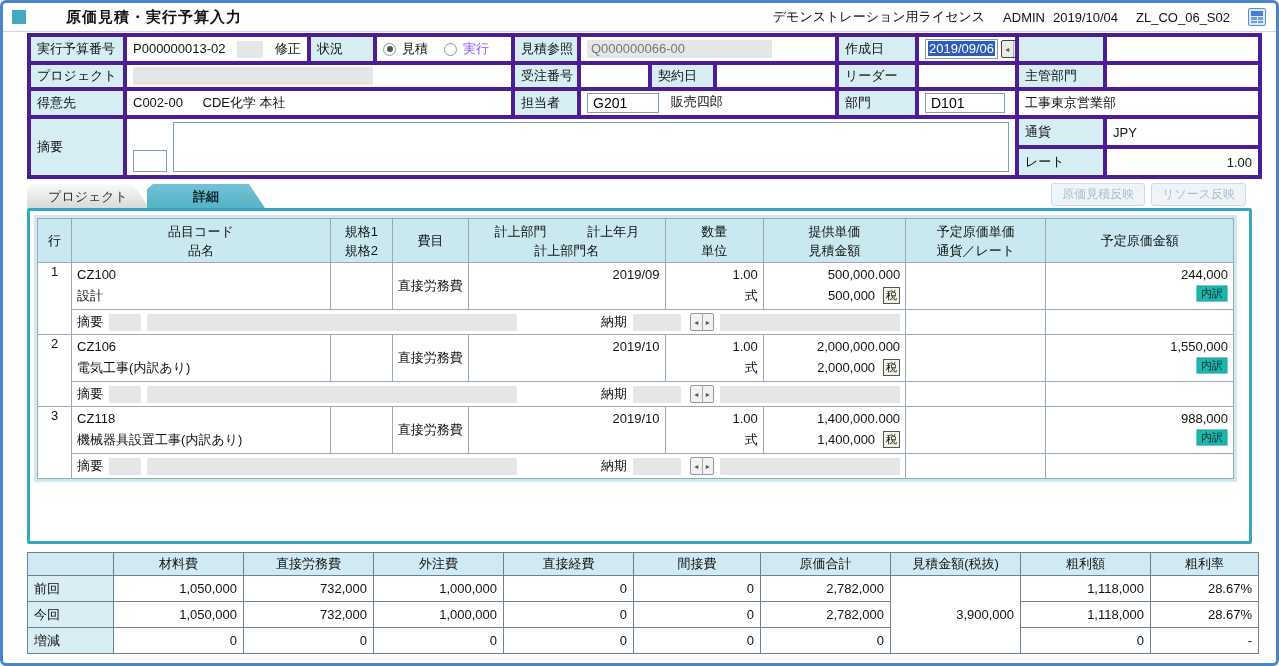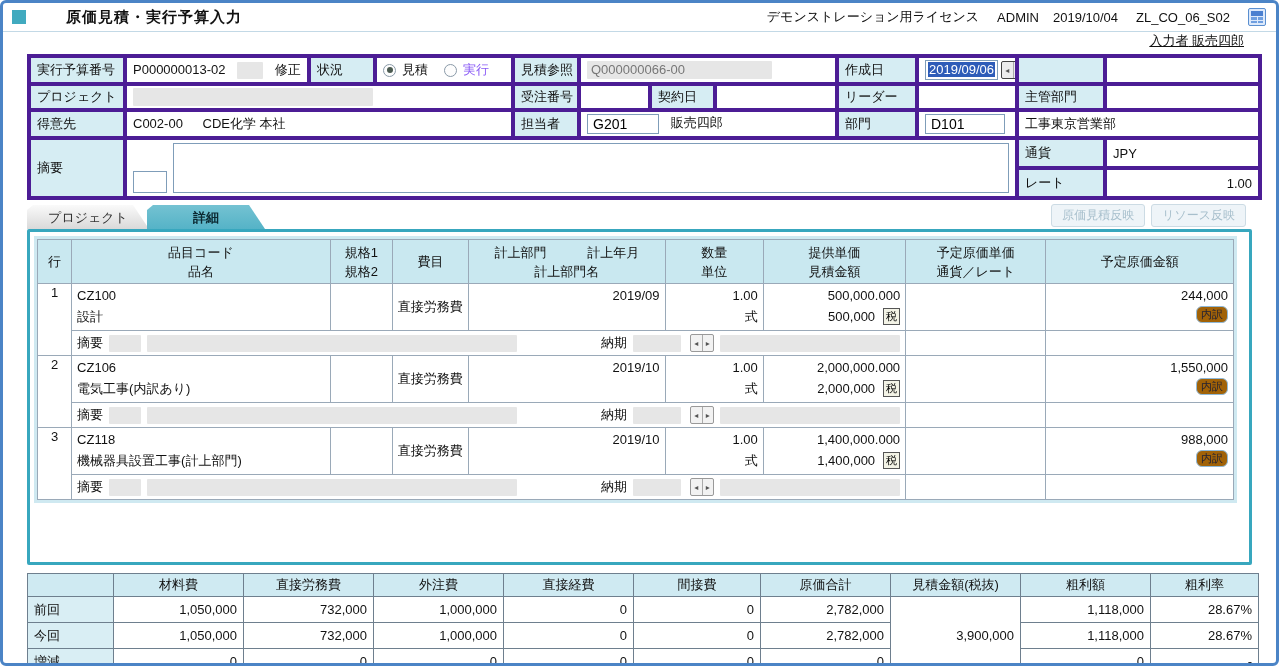--- a/index.html
+++ b/index.html
@@ -5,21 +5,21 @@
   * { box-sizing: border-box; margin: 0; padding: 0; }
   html,body { background:#fff; }
   body { font-family: "Liberation Sans", "DejaVu Sans", sans-serif; font-size: 13px; color:#111; }
   .page { position: relative; width: 1279px; height: 666px; border: 3px solid #4b84c6; border-radius: 6px; background:#fff; overflow: hidden; }
 
   
   .titlebar { height: 29px; display: flex; align-items: center; padding: 0 10px 0 9px; border-bottom: 1px solid #c3d9e6; }
   .title-square { width: 14px; height: 14px; background: #41aabf; display:inline-block; margin-right: 8px; }
   .app-title { font-size: 15px; font-weight: bold; letter-spacing: 1px; margin-left: 32px; }
   .titlebar-right { margin-left: auto; display: flex; align-items: center; gap: 18px; font-size: 13px; }
-  .titlebar-right .grp { display:flex; gap:14px; }
+  .titlebar-right .grp { display:flex; gap:8px; }
   .calc-icon { width: 18px; height: 18px; border: 1px solid #5a8fd0; background: #dce9fb; display: grid; grid-template-columns: 1fr 1fr; grid-template-rows: 5px 1fr 1fr; gap:1px; padding:2px; border-radius:2px; }
   .calc-icon i { background:#6f9fe0; }
   .calc-icon i.scr { grid-column: 1 / 3; background:#4a7fd0; }
   .person-row { height: 21px; text-align: right; padding-right: 32px; font-size: 13px; }
   .person-link { text-decoration: underline; color: #111; cursor: pointer; }
 
   
   .form-table { border-collapse: collapse; table-layout: fixed; margin: 1px 18px 0 24px; width: 1231px; }
   .form-table td { border: 4px solid #4c1d95; height: 26px; padding: 2px 6px; overflow: hidden; white-space: nowrap; }
   .form-table td.lbl { background: #d6edf3; font-size: 13px; }
@@ -64,21 +64,21 @@
   .detail-table .two-line div { line-height: 19px; }
   .hdr-split { display:flex; justify-content: space-around; line-height:19px; }
   .c-no { text-align: center; }
   tr.main td { height: 47px; vertical-align: top; background:#fff; }
   tr.main .line { line-height: 21px; }
   tr.main .vmid { line-height: 44px; }
   tr.sub td { height: 25px; background:#fff; }
   .sub-inner { display:flex; align-items:center; gap:6px; }
   .sub-inner .spacer { flex:1; }
   .tax-btn { font-size: 11px; border: 1px solid #555; background:#f3f3e6; padding: 0 2px; height: 17px; line-height: 15px; margin-left: 8px; cursor:pointer; font-family:inherit; }
-  .uw-btn { font-size: 11px; border: 1px solid #8fb8d8; background:#a16207; color:#223; border-radius: 6px; padding: 0 4px; height: 17px; line-height: 15px; cursor:pointer; font-family:inherit;margin-left:48px; }
+  .uw-btn { font-size: 11px; border: 1px solid #8fb8d8; background:#14b8a6; color:#223; border-radius: 1px; padding: 0 4px; height: 17px; line-height: 15px; cursor:pointer; font-family:inherit;margin-left:48px; }
   .cell-flex-r { display:flex; justify-content:flex-end; align-items:center; line-height:21px; }
 
   
   .summary-table { border-collapse: collapse; table-layout: fixed; margin: 8px 24px 0; width: 1231px; border-radius: 32px; }
   .summary-table th, .summary-table td { border: 1px solid #6e7f8e; font-size: 13px; padding: 2px 6px; overflow:hidden; white-space:nowrap; }
   .summary-table th { background: #cfeaf2; height: 23px; font-weight: normal; }
   .summary-table td { height: 26px; background: #fff; }
   .summary-table td.rl { background: #d9eef4; }
   .summary-table td.merged { vertical-align: middle; }
 </style>
@@ -98,23 +98,20 @@
       </span>
       <span>ZL_CO_06_S02</span>
       <span class="calc-icon">
           <i class="scr"></i>
           <i></i>
           <i></i>
           <i></i>
           <i></i>
         </span>
     </div>
-  </div>
-  <div class="person-row">
-    <span class="person-link"><span>入力者</span> <span>販売四郎</span></span>
   </div>
 
   <table class="form-table">
     <colgroup>
       <col style="width:96px">
         <col style="width:184px">
         <col style="width:66px">
         <col style="width:138px">
       <col style="width:66px">
         <col style="width:71px">
@@ -365,21 +362,21 @@
             </div>
           </td>
           <td></td>
           <td></td>
         </tr>
 
         <tr class="main">
           <td class="c-no" rowspan="2">3</td>
           <td>
                 <div class="line">CZ118</div>
-                <div class="line">機械器具設置工事(計上部門)</div>
+                <div class="line">機械器具設置工事(内訳あり)</div>
               </td>
           <td></td>
           <td>
                 <div class="vmid">直接労務費</div>
               </td>
           <td>
                 <div class="line num">2019/10</div>
               </td>
           <td>
                 <div class="line num">1.00</div>

